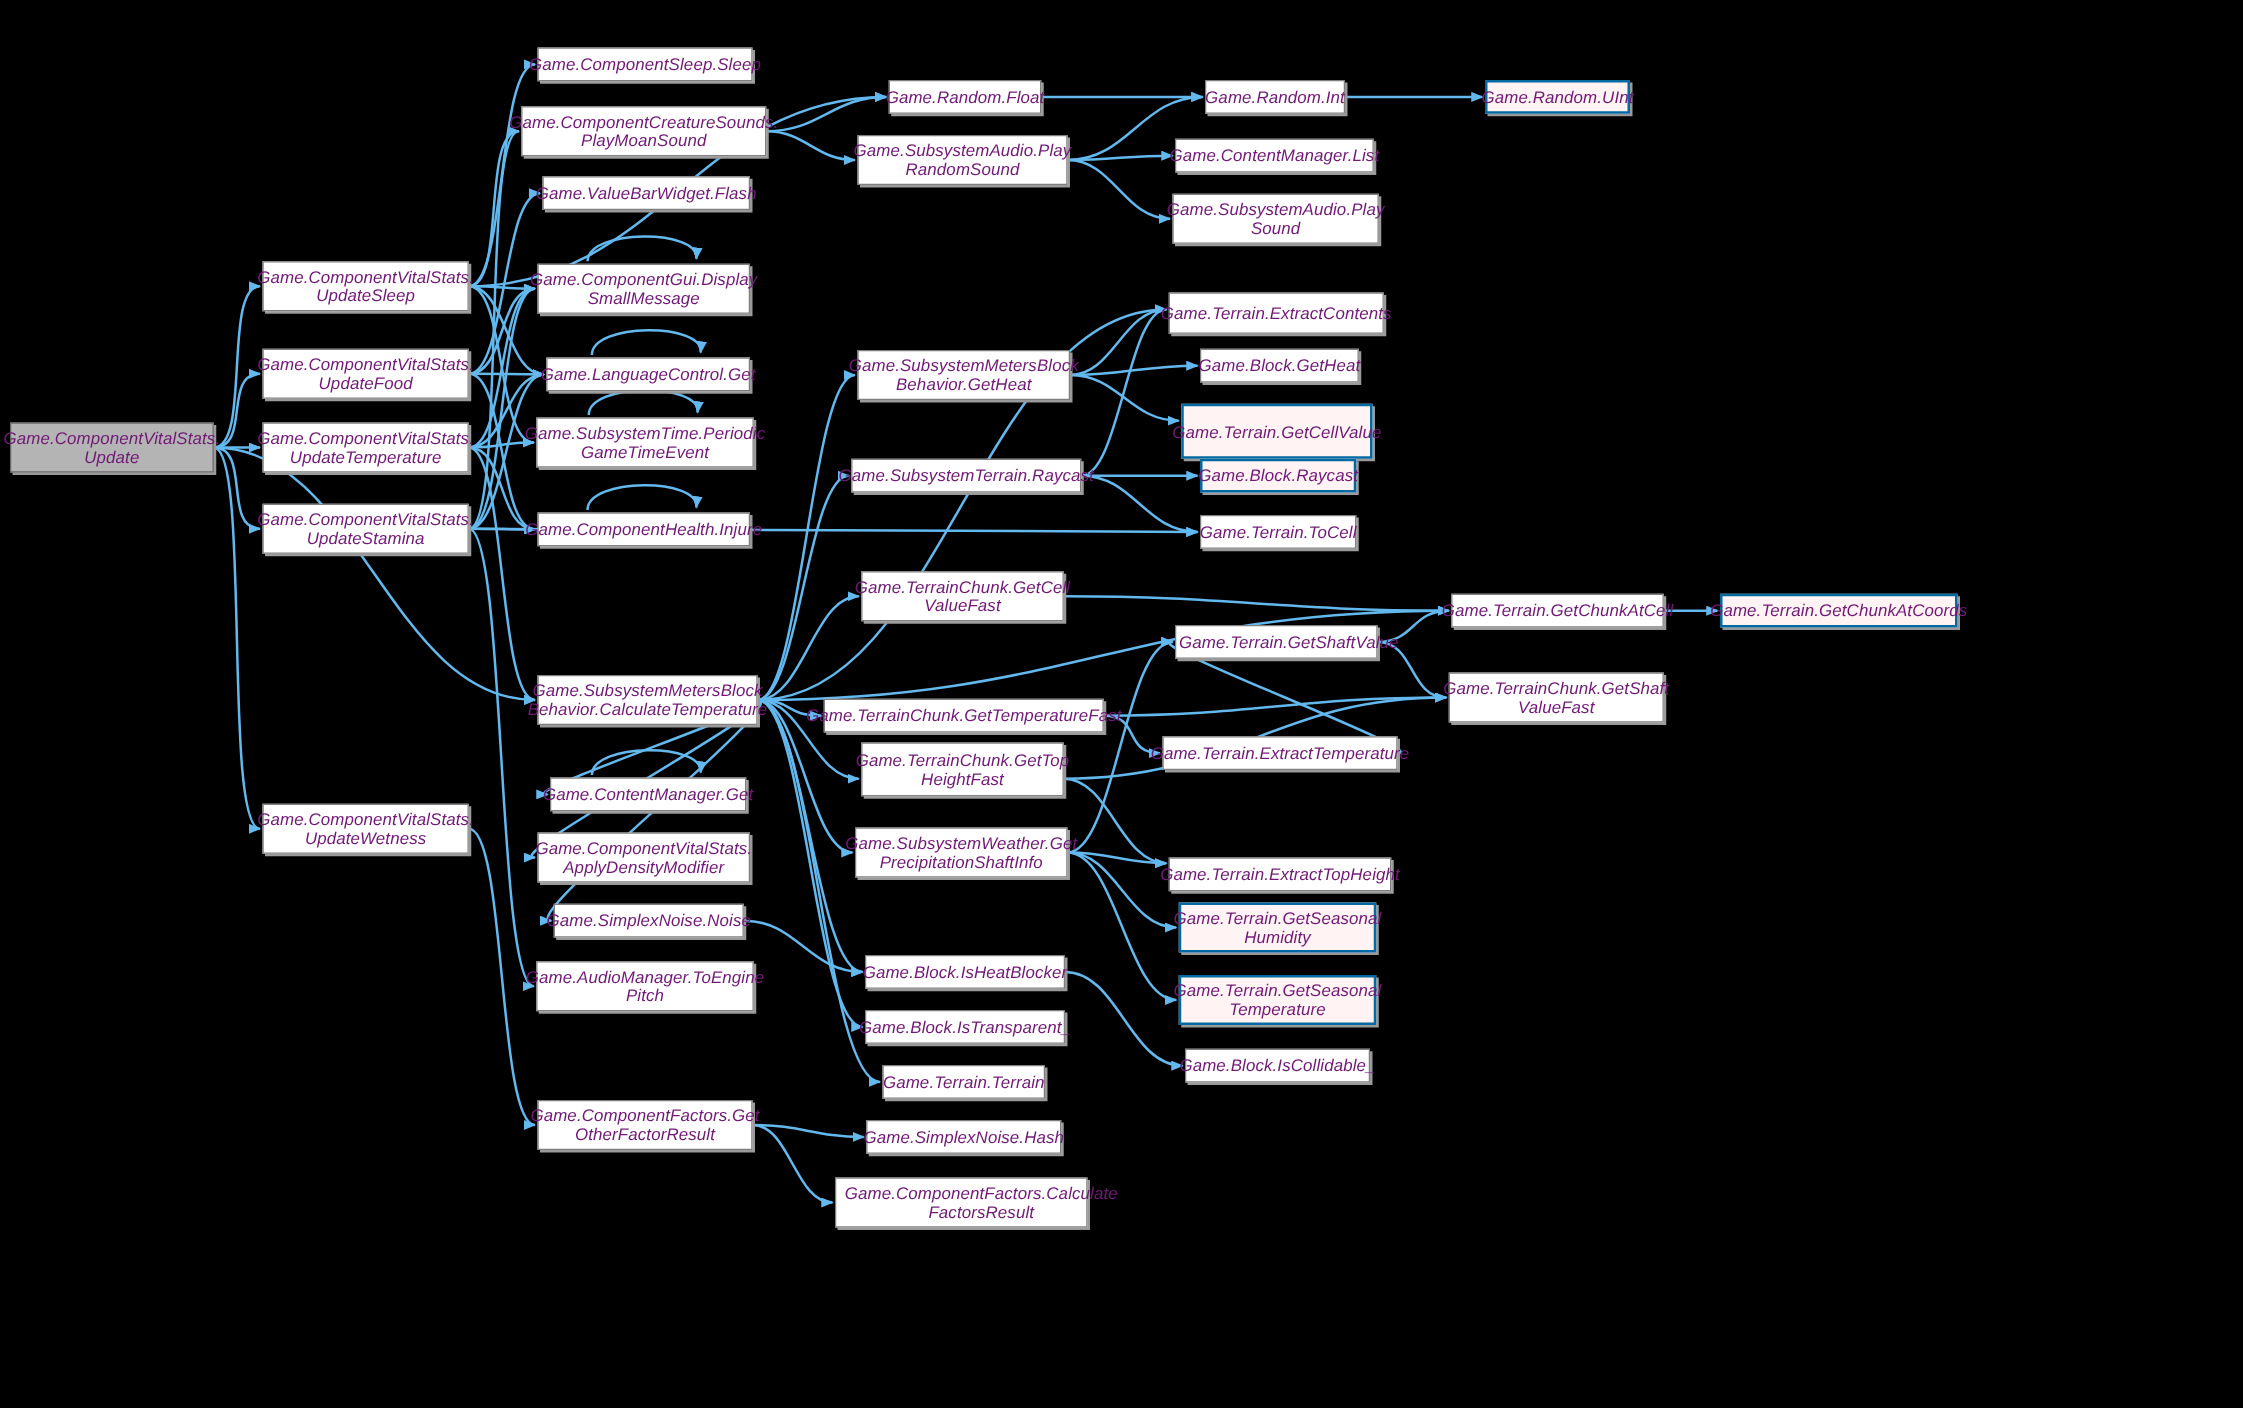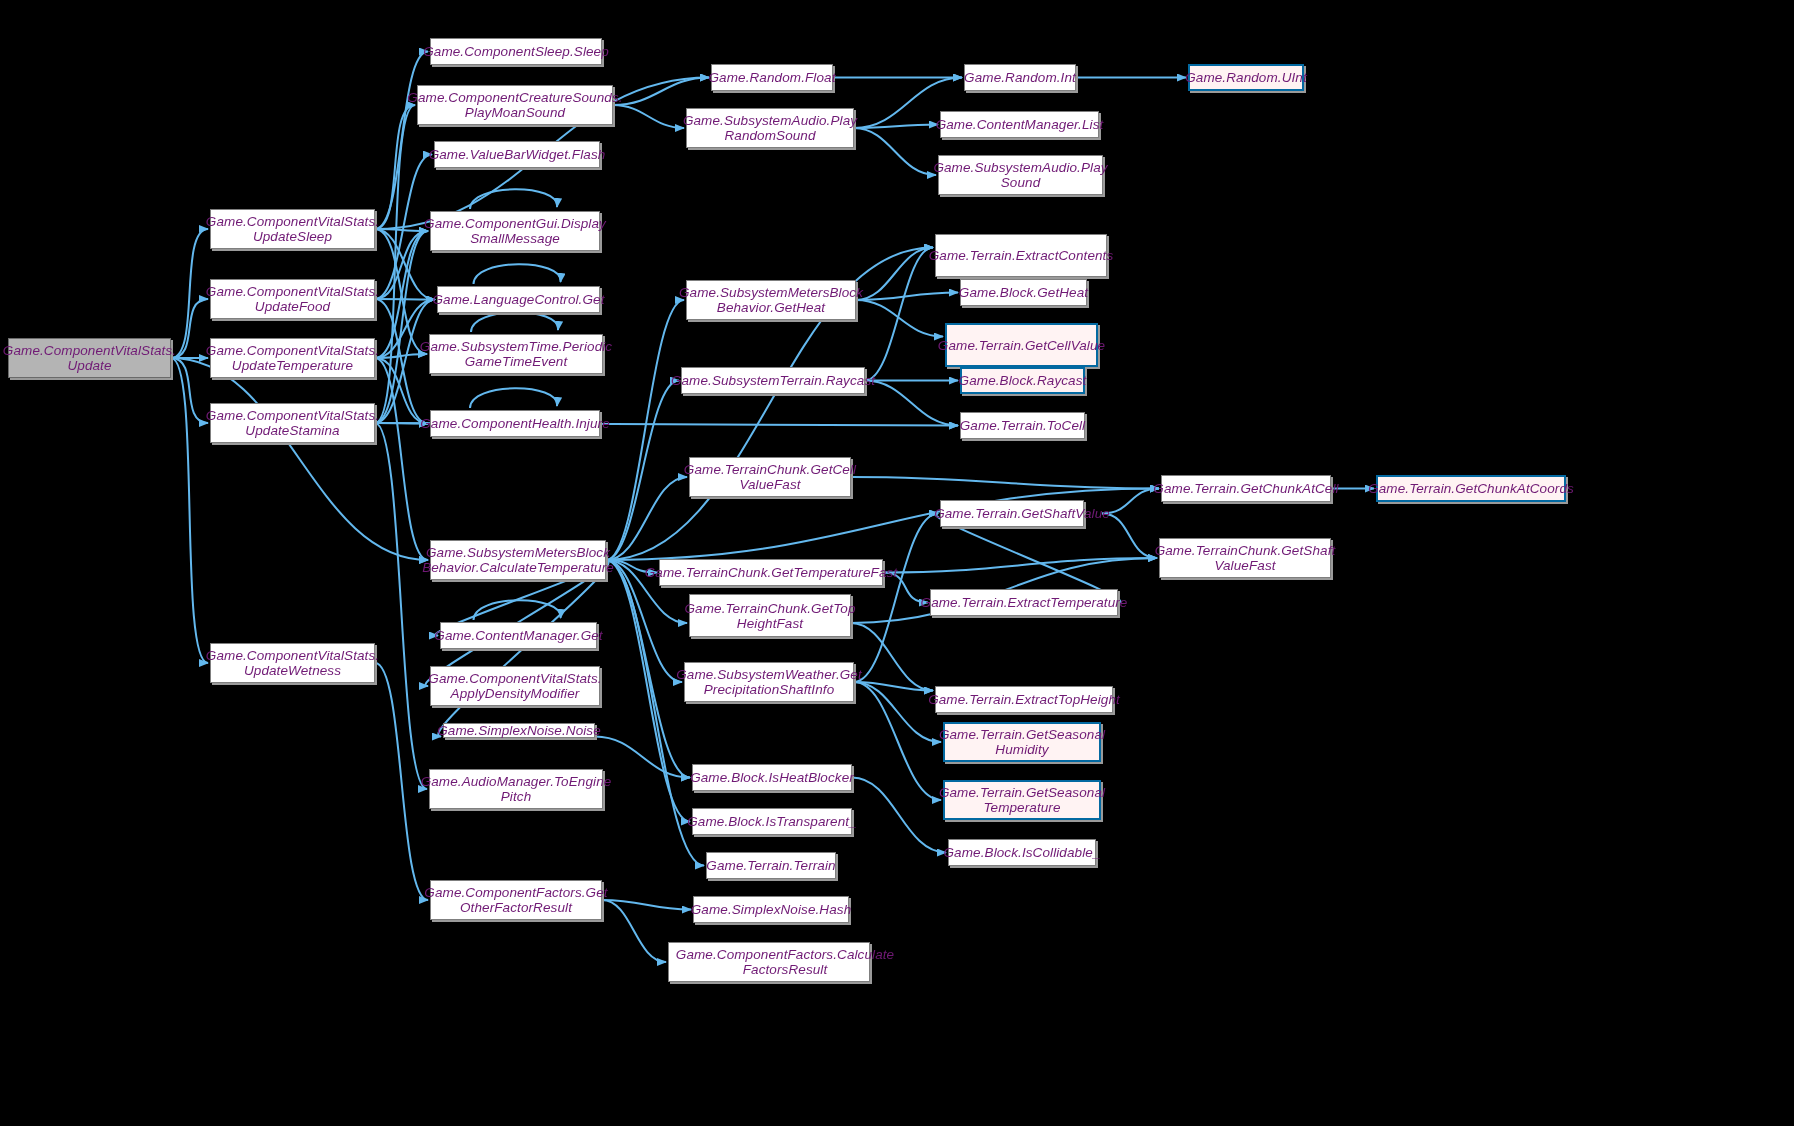--- a/index.html
+++ b/index.html
@@ -124,21 +124,21 @@
 SmallMessage</span></div>
       <div class="node" style="left: 437px; top: 286px; width: 163px; height: 27px;"><span>Game.LanguageControl.Get</span></div>
       <div class="node" style="left: 429px; top: 334px; width: 174px; height: 40px;"><span>Game.SubsystemTime.Periodic
 GameTimeEvent</span></div>
       <div class="node" style="left: 430px; top: 410px; width: 170px; height: 27px;"><span>Game.ComponentHealth.Injure</span></div>
       <div class="node" style="left: 430px; top: 540px; width: 176px; height: 40px;"><span>Game.SubsystemMetersBlock
 Behavior.CalculateTemperature</span></div>
       <div class="node" style="left: 440px; top: 622px; width: 157px; height: 27px;"><span>Game.ContentManager.Get</span></div>
       <div class="node" style="left: 430px; top: 666px; width: 170px; height: 40px;"><span>Game.ComponentVitalStats.
 ApplyDensityModifier</span></div>
-      <div class="node" style="left: 443px; top: 723px; width: 152px; height: 15px;"><span>Game.SimplexNoise.Noise</span></div>
+      <div class="node" style="left: 443px; top: 723px; width: 152px; height: 27px;"><span>Game.SimplexNoise.Noise</span></div>
       <div class="node" style="left: 429px; top: 769px; width: 174px; height: 40px;"><span>Game.AudioManager.ToEngine
 Pitch</span></div>
       <div class="node" style="left: 430px; top: 880px; width: 172px; height: 40px;"><span>Game.ComponentFactors.Get
 OtherFactorResult</span></div>
       <div class="node" style="left: 711px; top: 64px; width: 122px; height: 27px;"><span>Game.Random.Float</span></div>
       <div class="node" style="left: 686px; top: 108px; width: 168px; height: 40px;"><span>Game.SubsystemAudio.Play
 RandomSound</span></div>
       <div class="node" style="left: 686px; top: 280px; width: 170px; height: 40px;"><span>Game.SubsystemMetersBlock
 Behavior.GetHeat</span></div>
       <div class="node" style="left: 681px; top: 367px; width: 184px; height: 27px;"><span>Game.SubsystemTerrain.Raycast</span></div>
@@ -152,26 +152,26 @@
       <div class="node" style="left: 692px; top: 764px; width: 160px; height: 27px;"><span>Game.Block.IsHeatBlocker</span></div>
       <div class="node" style="left: 692px; top: 808px; width: 160px; height: 27px;"><span>Game.Block.IsTransparent_</span></div>
       <div class="node" style="left: 706px; top: 852px; width: 130px; height: 27px;"><span>Game.Terrain.Terrain</span></div>
       <div class="node" style="left: 693px; top: 896px; width: 156px; height: 27px;"><span>Game.SimplexNoise.Hash</span></div>
       <div class="node" style="left: 668px; top: 942px; width: 202px; height: 40px; padding-left: 36px;"><span>Game.ComponentFactors.Calculate
 FactorsResult</span></div>
       <div class="node" style="left: 964px; top: 64px; width: 112px; height: 27px;"><span>Game.Random.Int</span></div>
       <div class="node" style="left: 940px; top: 111px; width: 159px; height: 27px;"><span>Game.ContentManager.List</span></div>
       <div class="node" style="left: 938px; top: 155px; width: 165px; height: 40px;"><span>Game.SubsystemAudio.Play
 Sound</span></div>
-      <div class="node" style="left: 935px; top: 234px; width: 172px; height: 43px;"><span>Game.Terrain.ExtractContents</span></div>
+      <div class="node" style="left: 935px; top: 234px; width: 172px; height: 33px;"><span>Game.Terrain.ExtractContents</span></div>
       <div class="node" style="left: 960px; top: 279px; width: 127px; height: 27px;"><span>Game.Block.GetHeat</span></div>
       <div class="node hot" style="left: 945px; top: 323px; width: 153px; height: 44px;"><span>Game.Terrain.GetCellValue</span></div>
       <div class="node hot" style="left: 960px; top: 367px; width: 125px; height: 27px;"><span>Game.Block.Raycast</span></div>
       <div class="node" style="left: 960px; top: 412px; width: 125px; height: 27px;"><span>Game.Terrain.ToCell</span></div>
-      <div class="node" style="left: 940px; top: 500px; width: 144px; height: 27px; padding-left: 24px;"><span>Game.Terrain.GetShaftValue</span></div>
+      <div class="node" style="left: 940px; top: 500px; width: 162px; height: 27px; padding-left: 24px;"><span>Game.Terrain.GetShaftValue</span></div>
       <div class="node" style="left: 930px; top: 589px; width: 188px; height: 27px;"><span>Game.Terrain.ExtractTemperature</span></div>
       <div class="node" style="left: 935px; top: 686px; width: 178px; height: 27px;"><span>Game.Terrain.ExtractTopHeight</span></div>
       <div class="node hot" style="left: 943px; top: 722px; width: 158px; height: 40px;"><span>Game.Terrain.GetSeasonal
 Humidity</span></div>
       <div class="node hot" style="left: 943px; top: 780px; width: 158px; height: 40px;"><span>Game.Terrain.GetSeasonal
 Temperature</span></div>
       <div class="node" style="left: 948px; top: 839px; width: 148px; height: 27px;"><span>Game.Block.IsCollidable_</span></div>
       <div class="node" style="left: 1161px; top: 475px; width: 170px; height: 27px;"><span>Game.Terrain.GetChunkAtCell</span></div>
       <div class="node" style="left: 1159px; top: 538px; width: 172px; height: 40px;"><span>Game.TerrainChunk.GetShaft
 ValueFast</span></div>

